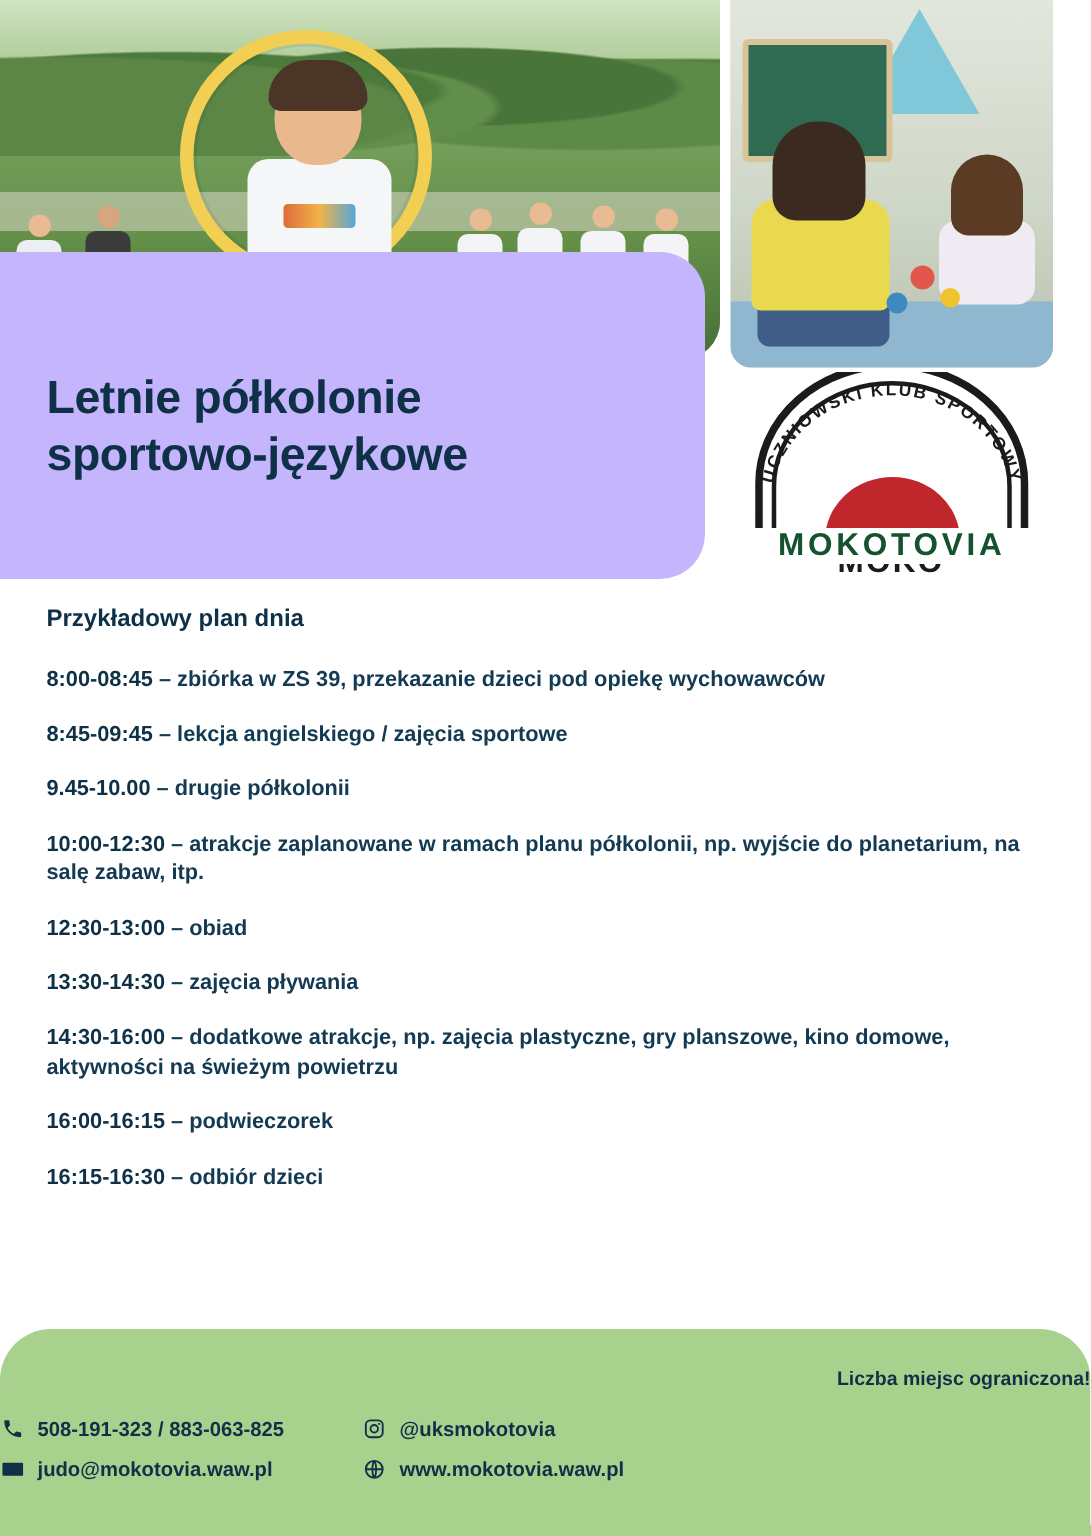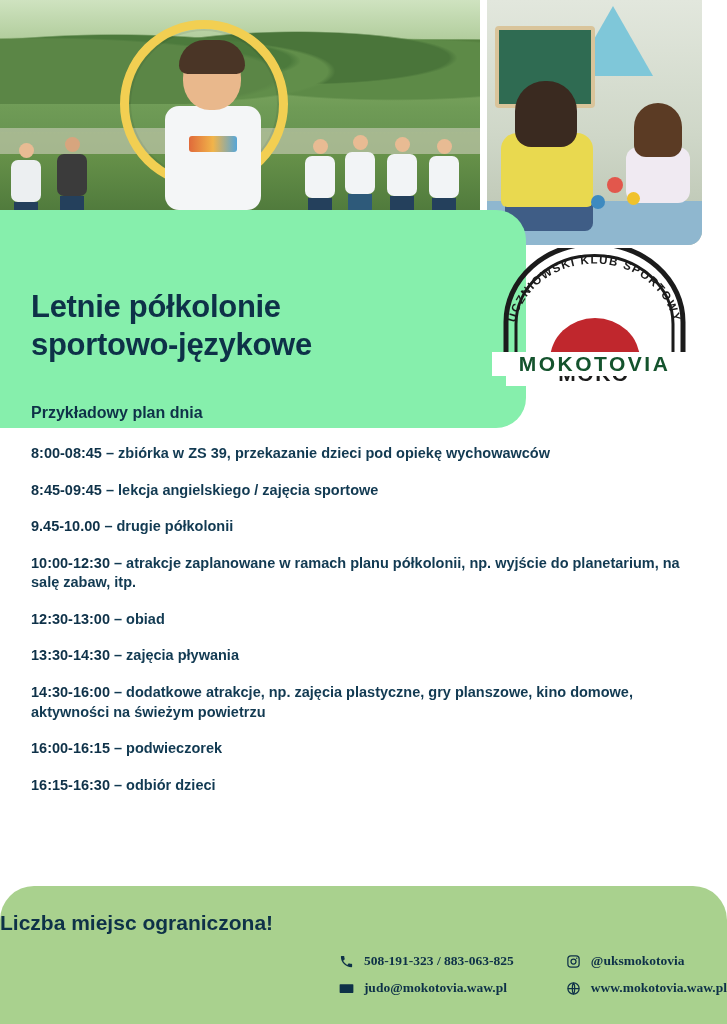--- a/index.html
+++ b/index.html
@@ -180,26 +180,25 @@
   }
   .photo-side .ball1 { width: 16px; height: 16px; background: #e2574c; left: 120px; bottom: 52px; }
   .photo-side .ball2 { width: 13px; height: 13px; background: #f0c22b; left: 140px; bottom: 40px; }
   .photo-side .ball3 { width: 14px; height: 14px; background: #3d8ac0; left: 104px; bottom: 36px; }
 
   
   .title-card {
     position: absolute;
     top: 168px;
     left: 0;
-    width: 526px;
+    width: 470px;
     height: 218px;
-    background: #86efac;
+    background: #c4b5fd;
     border-top-right-radius: 30px;
     border-bottom-right-radius: 30px;
-    margin-top: 42px;
   }
   .title-card .inner {
     position: absolute;
     left: 31px;
     top: 78px;
     right: 30px;
   }
   .title-text {
     font-size: 31px;
     font-weight: bold;
@@ -258,31 +257,30 @@
     bottom: 0;
     width: 727px;
     height: 138px;
     background: #a9d18e;
     border-top-left-radius: 34px;
     border-top-right-radius: 34px;
   }
   .footer h3 {
     margin: 0;
     padding-top: 25px;
-    text-align: left;
-    font-size: 21px;
+    text-align: right;
+    font-size: 13px;
     font-weight: bold;
     color: #0e3148;
   }
   .contact-grid {
     margin-top: 18px;
     display: flex;
-    justify-content: flex-end;
+    justify-content: flex-start;
     gap: 52px;
-    font-family: Liberation Serif, serif;
   }
   .contact-col {
     display: flex;
     flex-direction: column;
     gap: 11px;
   }
   .contact-item {
     display: flex;
     align-items: center;
     gap: 9px;

